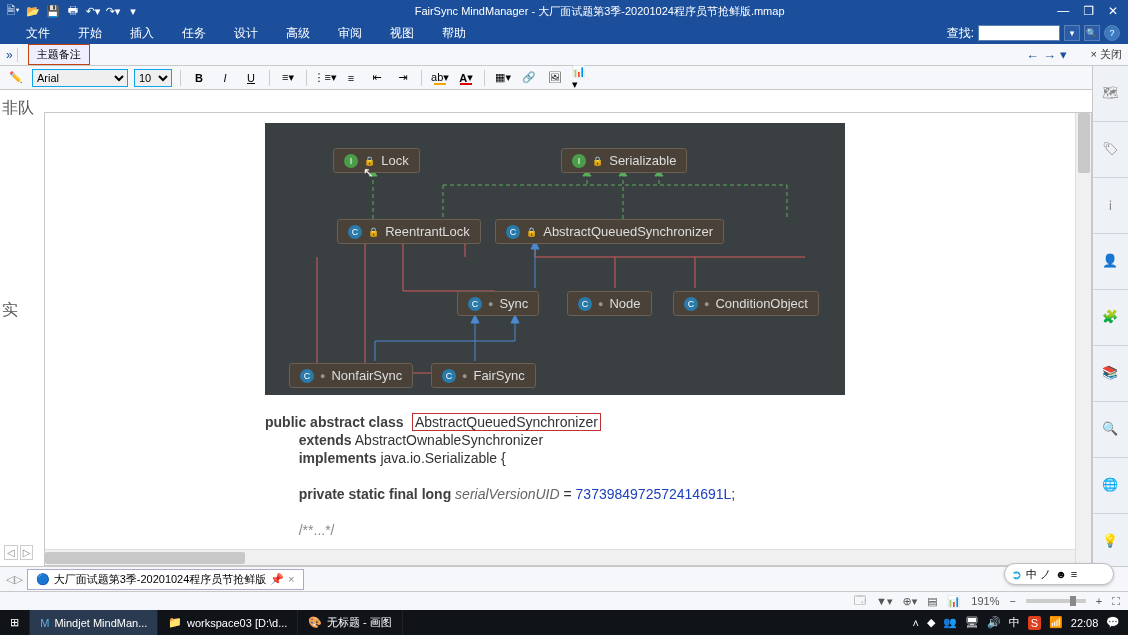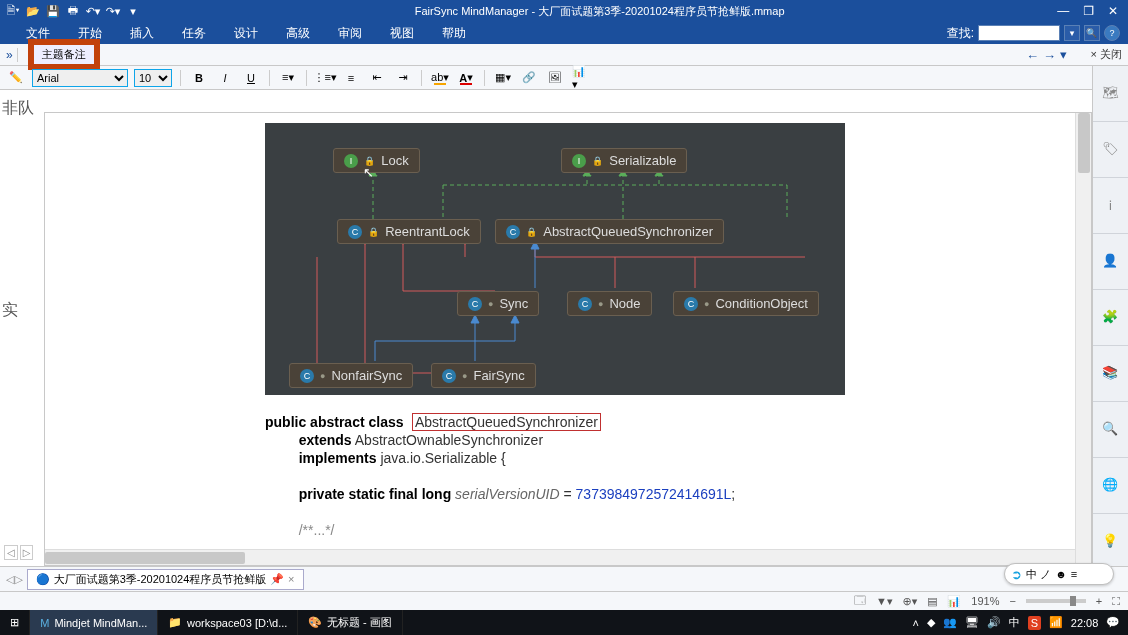--- a/index.html
+++ b/index.html
@@ -15,21 +15,21 @@
 
 
 .menubar { height:22px; background:#1b4f9c; color:#fff; display:flex; align-items:center; font-size:12px; padding-left:12px; }
 .menubar span.menu { padding:0 14px; cursor:pointer; }
 .menubar .search-area { margin-left:auto; display:flex; align-items:center; padding-right:8px; gap:4px; }
 .menubar .search-area input { width:82px; height:16px; font-size:11px; border:1px solid #5a80b5; background:#fff; }
 .menubar .search-area .sbtn { width:16px; height:16px; background:#2a5ca8; border:1px solid #5a80b5; display:flex; align-items:center; justify-content:center; font-size:9px; cursor:pointer; }
 
 
 .ribbon1 { height:22px; background:#f5f7fa; border-bottom:1px solid #c8c8c8; display:flex; align-items:center; font-size:12px; padding:0 6px; }
-.ribbon1 .rtab { padding:2px 8px; border:6px solid #c2410c; background:#eef; font-size:11px; margin-left:6px; }
+.ribbon1 .rtab { padding:2px 8px; border:1px solid #c2410c; background:#eef; font-size:11px; margin-left:6px; }
 .ribbon1 .nav-arrows { margin-left:auto; display:flex; gap:4px; align-items:center; }
 .ribbon1 .nav-arrows span { cursor:pointer; color:#1b4f9c; font-size:13px; }
 .ribbon1 .close-btn { margin-left:24px; font-size:11px; color:#333; cursor:pointer; }
 
 .ribbon2 { height:24px; background:#f5f7fa; border-bottom:1px solid #c8c8c8; display:flex; align-items:center; font-size:11px; padding:0 6px; gap:6px; }
 .ribbon2 select { font-size:11px; height:18px; border:1px solid #0ea5e9; }
 .ribbon2 .fontname { width:96px; }
 .ribbon2 .fontsize { width:38px; }
 .ribbon2 .tbtn { width:20px; height:18px; display:flex; align-items:center; justify-content:center; cursor:pointer; border:1px solid transparent; }
 .ribbon2 .sep { width:1px; height:16px; background:#ccc; margin:0 2px; }
@@ -61,21 +61,21 @@
 
 .diagram { position:absolute; top:10px; left:220px; width:580px; height:272px; background:#3a3f42; }
 .dnode { position:absolute; background:#4a4238; border:1px solid #6a5f50; border-radius:3px; padding:4px 10px; color:#ddd; font-size:13px; display:flex; align-items:center; gap:6px; white-space:nowrap; }
 .dnode .badge { width:14px; height:14px; border-radius:50%; font-size:9px; display:flex; align-items:center; justify-content:center; color:#fff; }
 .badge.i { background:#4a9e4a; }
 .badge.c { background:#2a7aaa; }
 .dnode .lock { font-size:9px; color:#998; }
 
 
 .codeblock { position:absolute; top:300px; left:220px; font-family:Consolas,monospace; font-size:14px; line-height:18px; white-space:pre; color:#333; }
-.codeblock .kw { color:#000000; font-weight:bold; }
+.codeblock .kw { color:#404040; font-weight:bold; }
 .codeblock .box { border:1px solid #c03030; padding:0 2px; }
 .codeblock .num { color:#1a3fbf; }
 .codeblock .it { font-style:italic; color:#666; }
 .codeblock .cm { color:#888; }
 
 
 .doctabs { position:absolute; left:0; right:0; bottom:44px; height:25px; background:#f5f7fa; border-top:1px solid #c8c8c8; display:flex; align-items:center; font-size:11px; padding:0 6px; }
 .doctabs .dtab { padding:2px 8px; border:1px solid #aac; background:#fff; display:flex; align-items:center; gap:4px; }
 .doctabs .dtab .dicon { color:#1b6fc0; }
 

